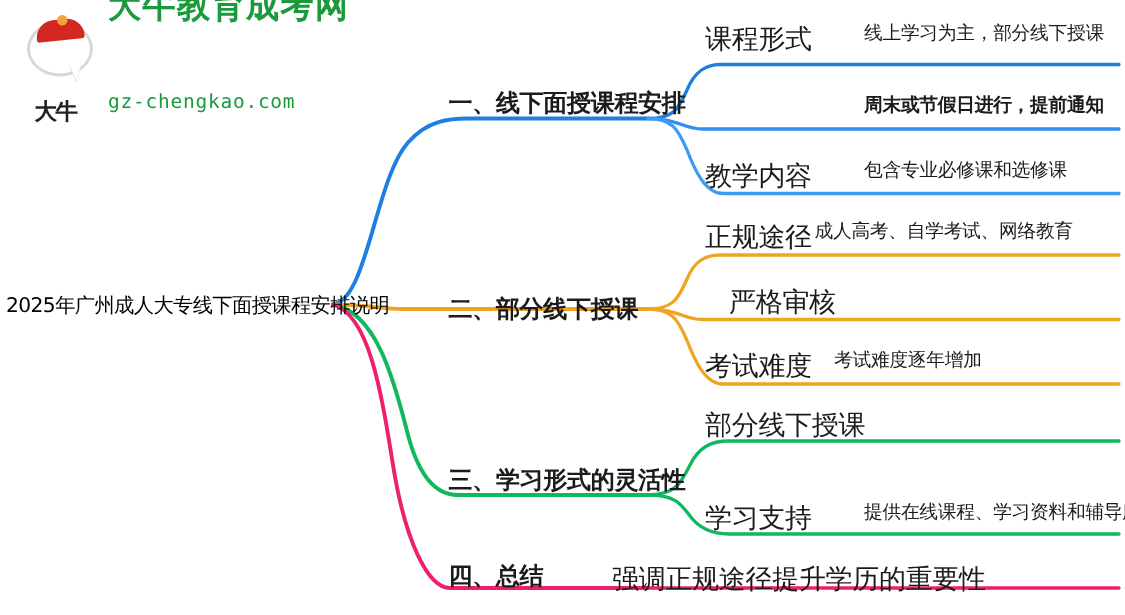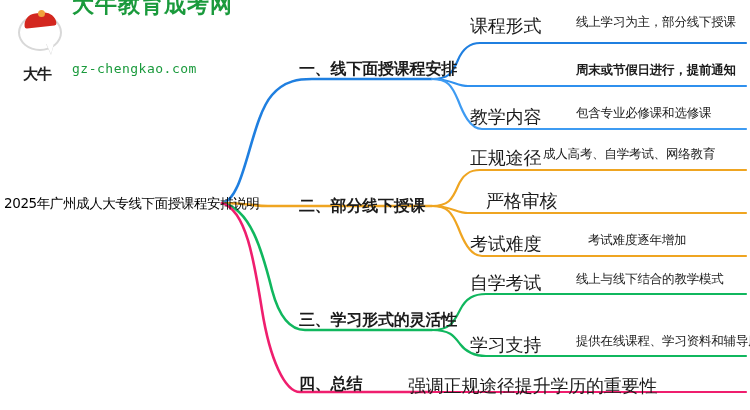--- a/index.html
+++ b/index.html
@@ -198,22 +198,21 @@
 
   <div class="mm-label leaf-key" style="left:470px; top:105px;">教学内容</div>
   <div class="mm-label leaf-val" style="left:576px; top:105px;">包含专业必修课和选修课</div>
 
   <div class="mm-label leaf-key" style="left:470px; top:146px;">正规途径</div>
   <div class="mm-label leaf-val" style="left:543px; top:146px;">成人高考、自学考试、网络教育</div>
 
   <div class="mm-label leaf-key" style="left:470px; top:189px;margin-left:16px;">严格审核</div>
 
   <div class="mm-label leaf-key" style="left:470px; top:232px;">考试难度</div>
-  <div class="mm-label leaf-val" style="left:588px; top:232px;">考试难度逐年增加</div>
-
-  <div class="mm-label leaf-key" style="left:470px; top:271px;">自学考试</div>
-  <div class="mm-label leaf-val" style="left:576px; top:271px;">线上与线下结合的教学模式</div>
+  <div class="mm-label leaf-val" style="left:556px; top:232px;">考试难度逐年增加</div>
+
+  <div class="mm-label leaf-key" style="left:470px; top:271px;">部分线下授课</div>
 
   <div class="mm-label leaf-key" style="left:470px; top:333px;">学习支持</div>
   <div class="mm-label leaf-val" style="left:576px; top:333px;">提供在线课程、学习资料和辅导服务</div>
 
   <div class="mm-label leaf-key" style="left:408px; top:374px;">强调正规途径提升学历的重要性</div>
 </div>
 
 </body></html>

